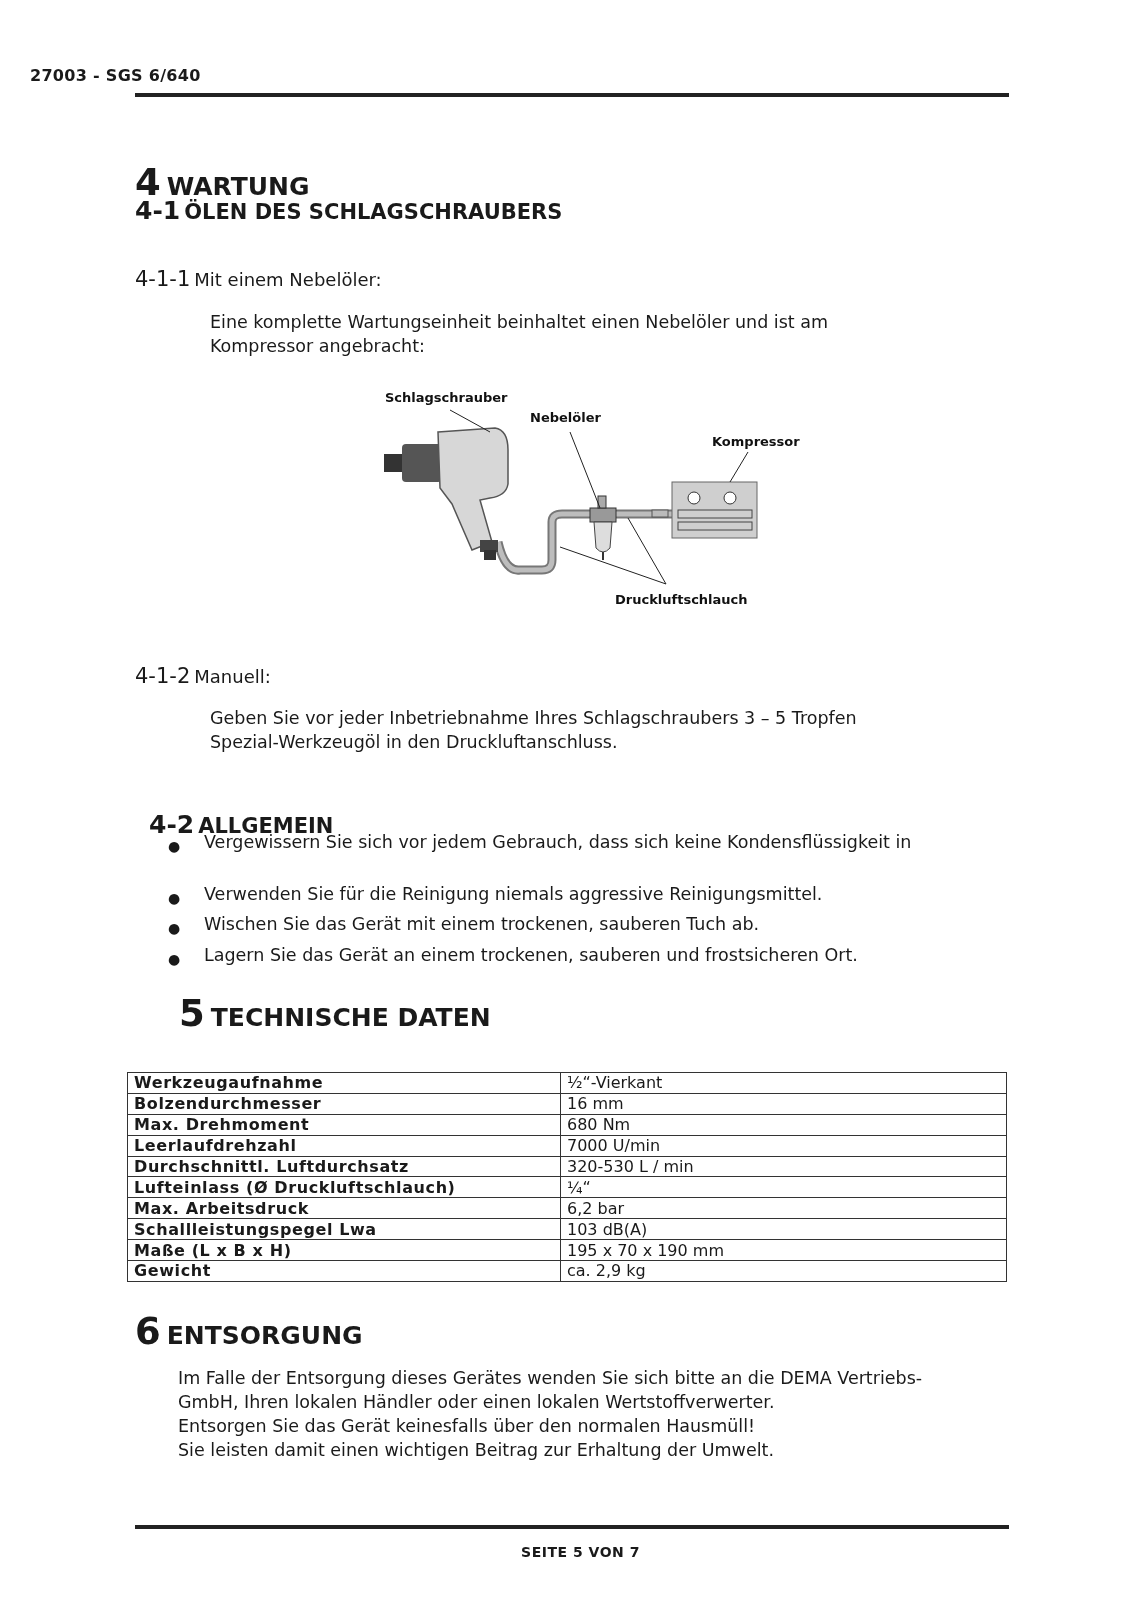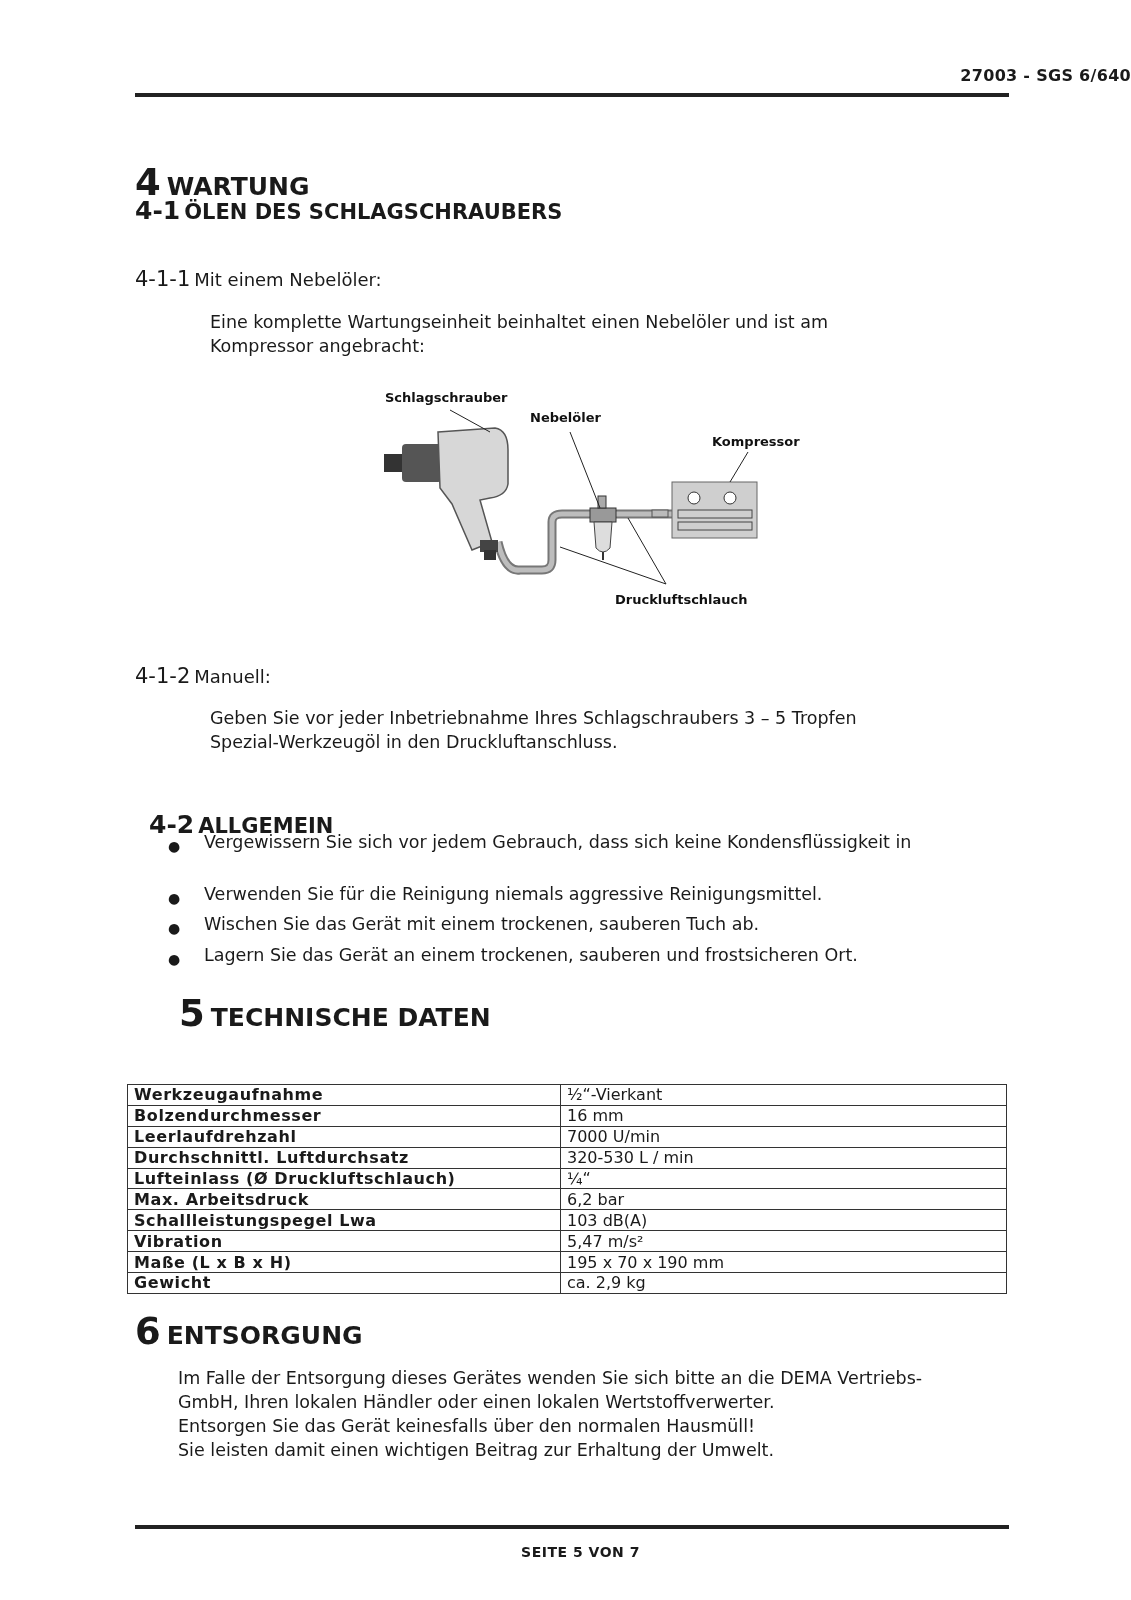--- a/index.html
+++ b/index.html
@@ -1,30 +1,30 @@
 <!DOCTYPE html>
 <html><head>
 <meta charset="utf-8">
 <style>
   html, body { margin: 0; padding: 0; background: #ffffff; }
   body { width: 1131px; height: 1600px; position: relative; font-family: "DejaVu Sans", sans-serif; color: #1a1a1a; overflow: hidden; }
   .abs { position: absolute; }
-  .header-title { left: 0; width: 1131px; top: 66px; text-align: right; font-weight: bold; font-size: 16px; letter-spacing: 0.3px; padding-left: 30px; box-sizing: border-box; }
+  .header-title { left: 0; width: 1131px; top: 66px; text-align: left; font-weight: bold; font-size: 16px; letter-spacing: 0.3px; padding-left: 30px; box-sizing: border-box; }
   .rule { left: 135px; width: 874px; height: 4px; background: #222; }
   .h1 { left: 135px; font-weight: bold; font-size: 25px; }
   .h1 .num { font-size: 37px; margin-right: 6px; }
   .h2 { left: 135px; font-weight: bold; font-size: 21px; }
   .h2 .num { font-size: 25px; margin-right: 4px; }
   .h3 { left: 135px; font-weight: normal; font-size: 18px; }
   .h3 .num { font-size: 21px; margin-right: 4px; }
   .para { font-size: 17.5px; line-height: 24px; }
   .bullet-row { left: 168px; width: 830px; font-size: 17.5px; line-height: 24px; }
   .bullet-row .dot { position: absolute; left: 0; top: 4px; font-size: 14px; }
   .bullet-row .txt { position: absolute; left: 36px; width: 790px; }
-  table.spec { position: absolute; left: 127px; top: 1072px; width: 880px; border-collapse: collapse; font-size: 16px; margin-top: 12px; }
+  table.spec { position: absolute; left: 127px; top: 1072px; width: 880px; border-collapse: collapse; font-size: 16px; }
   table.spec td { border: 1.5px solid #333; padding: 0 6px; height: 19.9px; line-height: 19px; }
   table.spec td.k { width: 420px; font-weight: bold; letter-spacing: 0.6px; }
   .diagram { left: 380px; top: 392px; width: 420px; height: 230px; }
   .lbl { font-family: "DejaVu Sans", sans-serif; font-weight: bold; font-size: 13px; fill: #111; }
   .footer { left: 0; width: 1131px; top: 1544px; text-align: center; font-weight: bold; font-size: 14px; padding-left: 30px; box-sizing: border-box; letter-spacing: 0.5px; }
 </style>
 </head>
 <body>
 
 <div class="abs header-title">27003 - SGS 6/640</div>
@@ -125,42 +125,42 @@
   <tbody>
     <tr>
         <td class="k">Werkzeugaufnahme</td>
         <td>½“-Vierkant</td>
       </tr>
     <tr>
         <td class="k">Bolzendurchmesser</td>
         <td>16 mm</td>
       </tr>
     <tr>
+        <td class="k">Max. Drehmoment</td>
+        <td>680 Nm</td>
+      </tr>
+    <tr>
         <td class="k">Leerlaufdrehzahl</td>
         <td>7000 U/min</td>
       </tr>
     <tr>
         <td class="k">Durchschnittl. Luftdurchsatz</td>
         <td>320-530 L / min</td>
       </tr>
     <tr>
         <td class="k">Lufteinlass (Ø Druckluftschlauch)</td>
         <td>¼“</td>
       </tr>
     <tr>
         <td class="k">Max. Arbeitsdruck</td>
         <td>6,2 bar</td>
       </tr>
     <tr>
         <td class="k">Schallleistungspegel Lwa</td>
         <td>103 dB(A)</td>
-      </tr>
-    <tr>
-        <td class="k">Vibration</td>
-        <td>5,47 m/s²</td>
       </tr>
     <tr>
         <td class="k">Maße (L x B x H)</td>
         <td>195 x 70 x 190 mm</td>
       </tr>
     <tr>
         <td class="k">Gewicht</td>
         <td>ca. 2,9 kg</td>
       </tr>
   </tbody>

